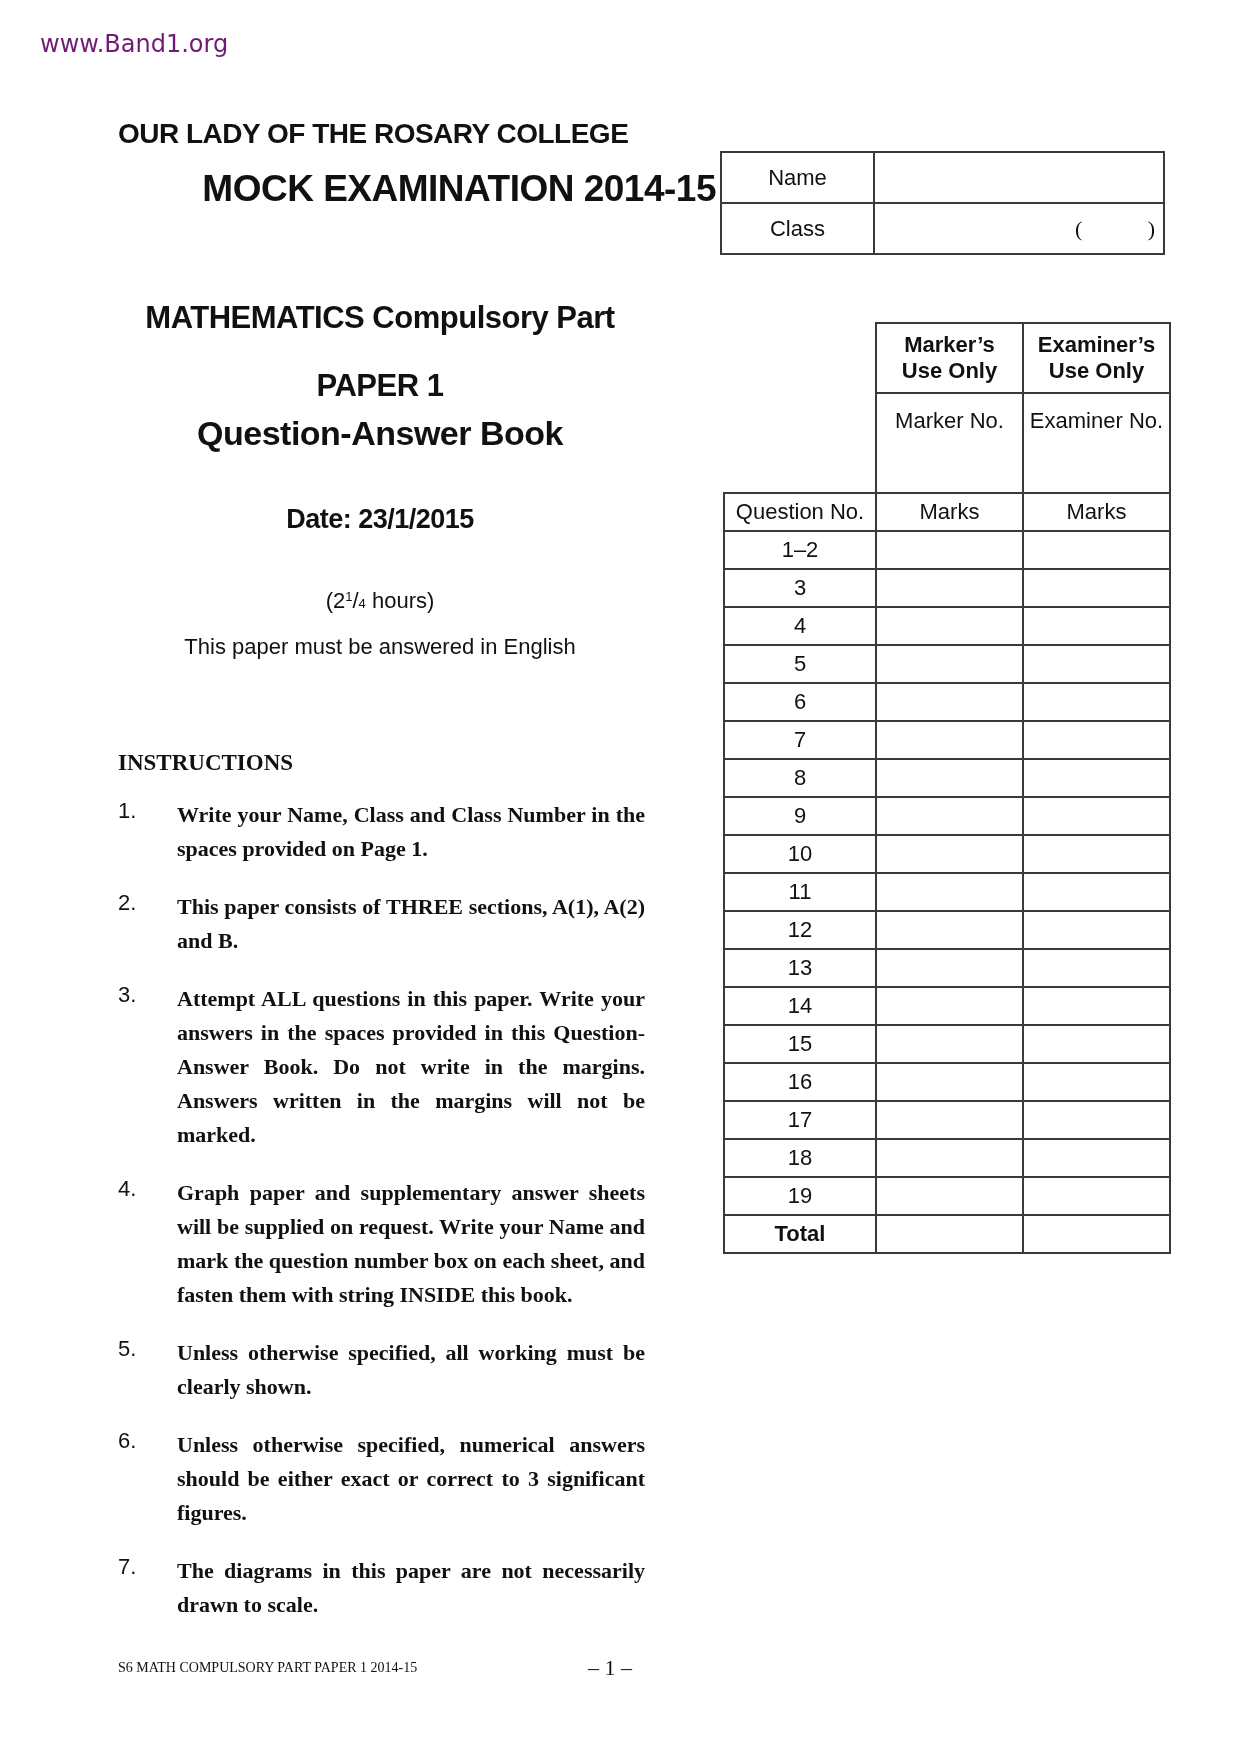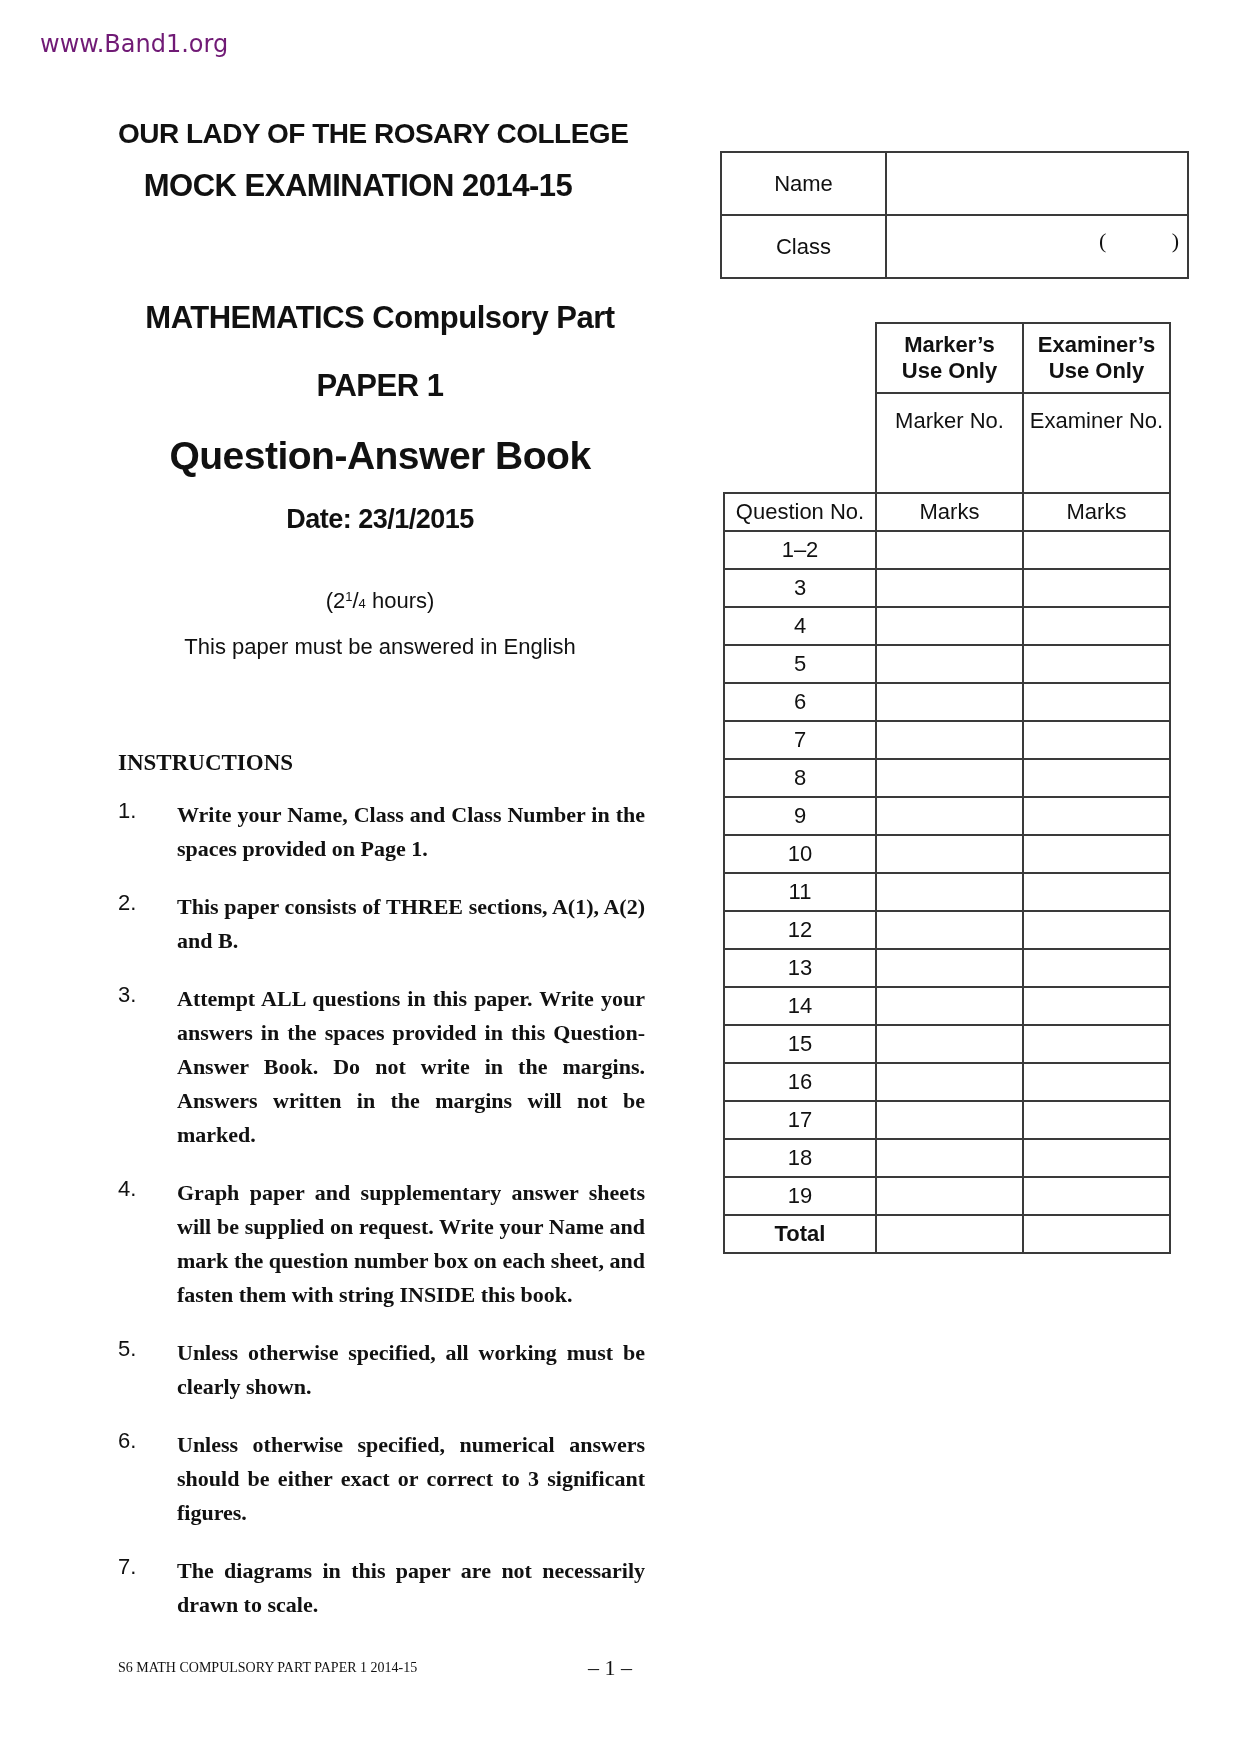--- a/index.html
+++ b/index.html
@@ -24,29 +24,29 @@
       color: #701a75;
     }
 
     .title-line {
       font-family: "Liberation Sans", sans-serif;
       font-weight: bold;
       letter-spacing: -0.5px;
       white-space: nowrap;
     }
     .school { left: 118px; top: 118px; font-size: 28px; }
-    .mock { left: 0; width: 716px; text-align: center; top: 168px; font-size: 31px; }
+    .mock { left: 0; width: 716px; text-align: right; top: 168px; font-size: 37px; }
 
     .center-col {
       left: 100px; width: 560px;
       text-align: center;
     }
     .subject { top: 300px; font-size: 31px; }
     .paper { top: 368px; font-size: 31px; }
-    .qab { top: 434px; font-size: 39px; }
+    .qab { top: 414px; font-size: 34px; }
     .date { top: 504px; font-size: 27px; }
     .hours { top: 588px; font-size: 22px; font-weight: normal; }
     .hours sup { font-size: 13px; vertical-align: 7px; }
     .hours sub { font-size: 13px; vertical-align: 0px; }
     .lang { top: 634px; font-size: 22px; font-weight: normal; }
 
     .instructions-heading {
       left: 118px; top: 750px;
       font-family: "Liberation Serif", serif;
       font-weight: bold;
@@ -79,21 +79,21 @@
     }
 
     
     .id-table {
       left: 720px; top: 151px;
       border-collapse: collapse;
     }
     .id-table td {
       border: 2px solid #3a3a3a;
       height: 49px;
-      padding: 6px;
+      padding: 0;
       font-size: 22px;
     }
     .id-label { width: 151px; text-align: center; }
     .id-value { width: 288px; position: relative; }
     .class-paren {
       position: absolute; right: 8px; top: 12px;
       font-family: "Liberation Serif", serif;
       font-size: 22px;
       width: 80px;
       display: flex; justify-content: space-between;

